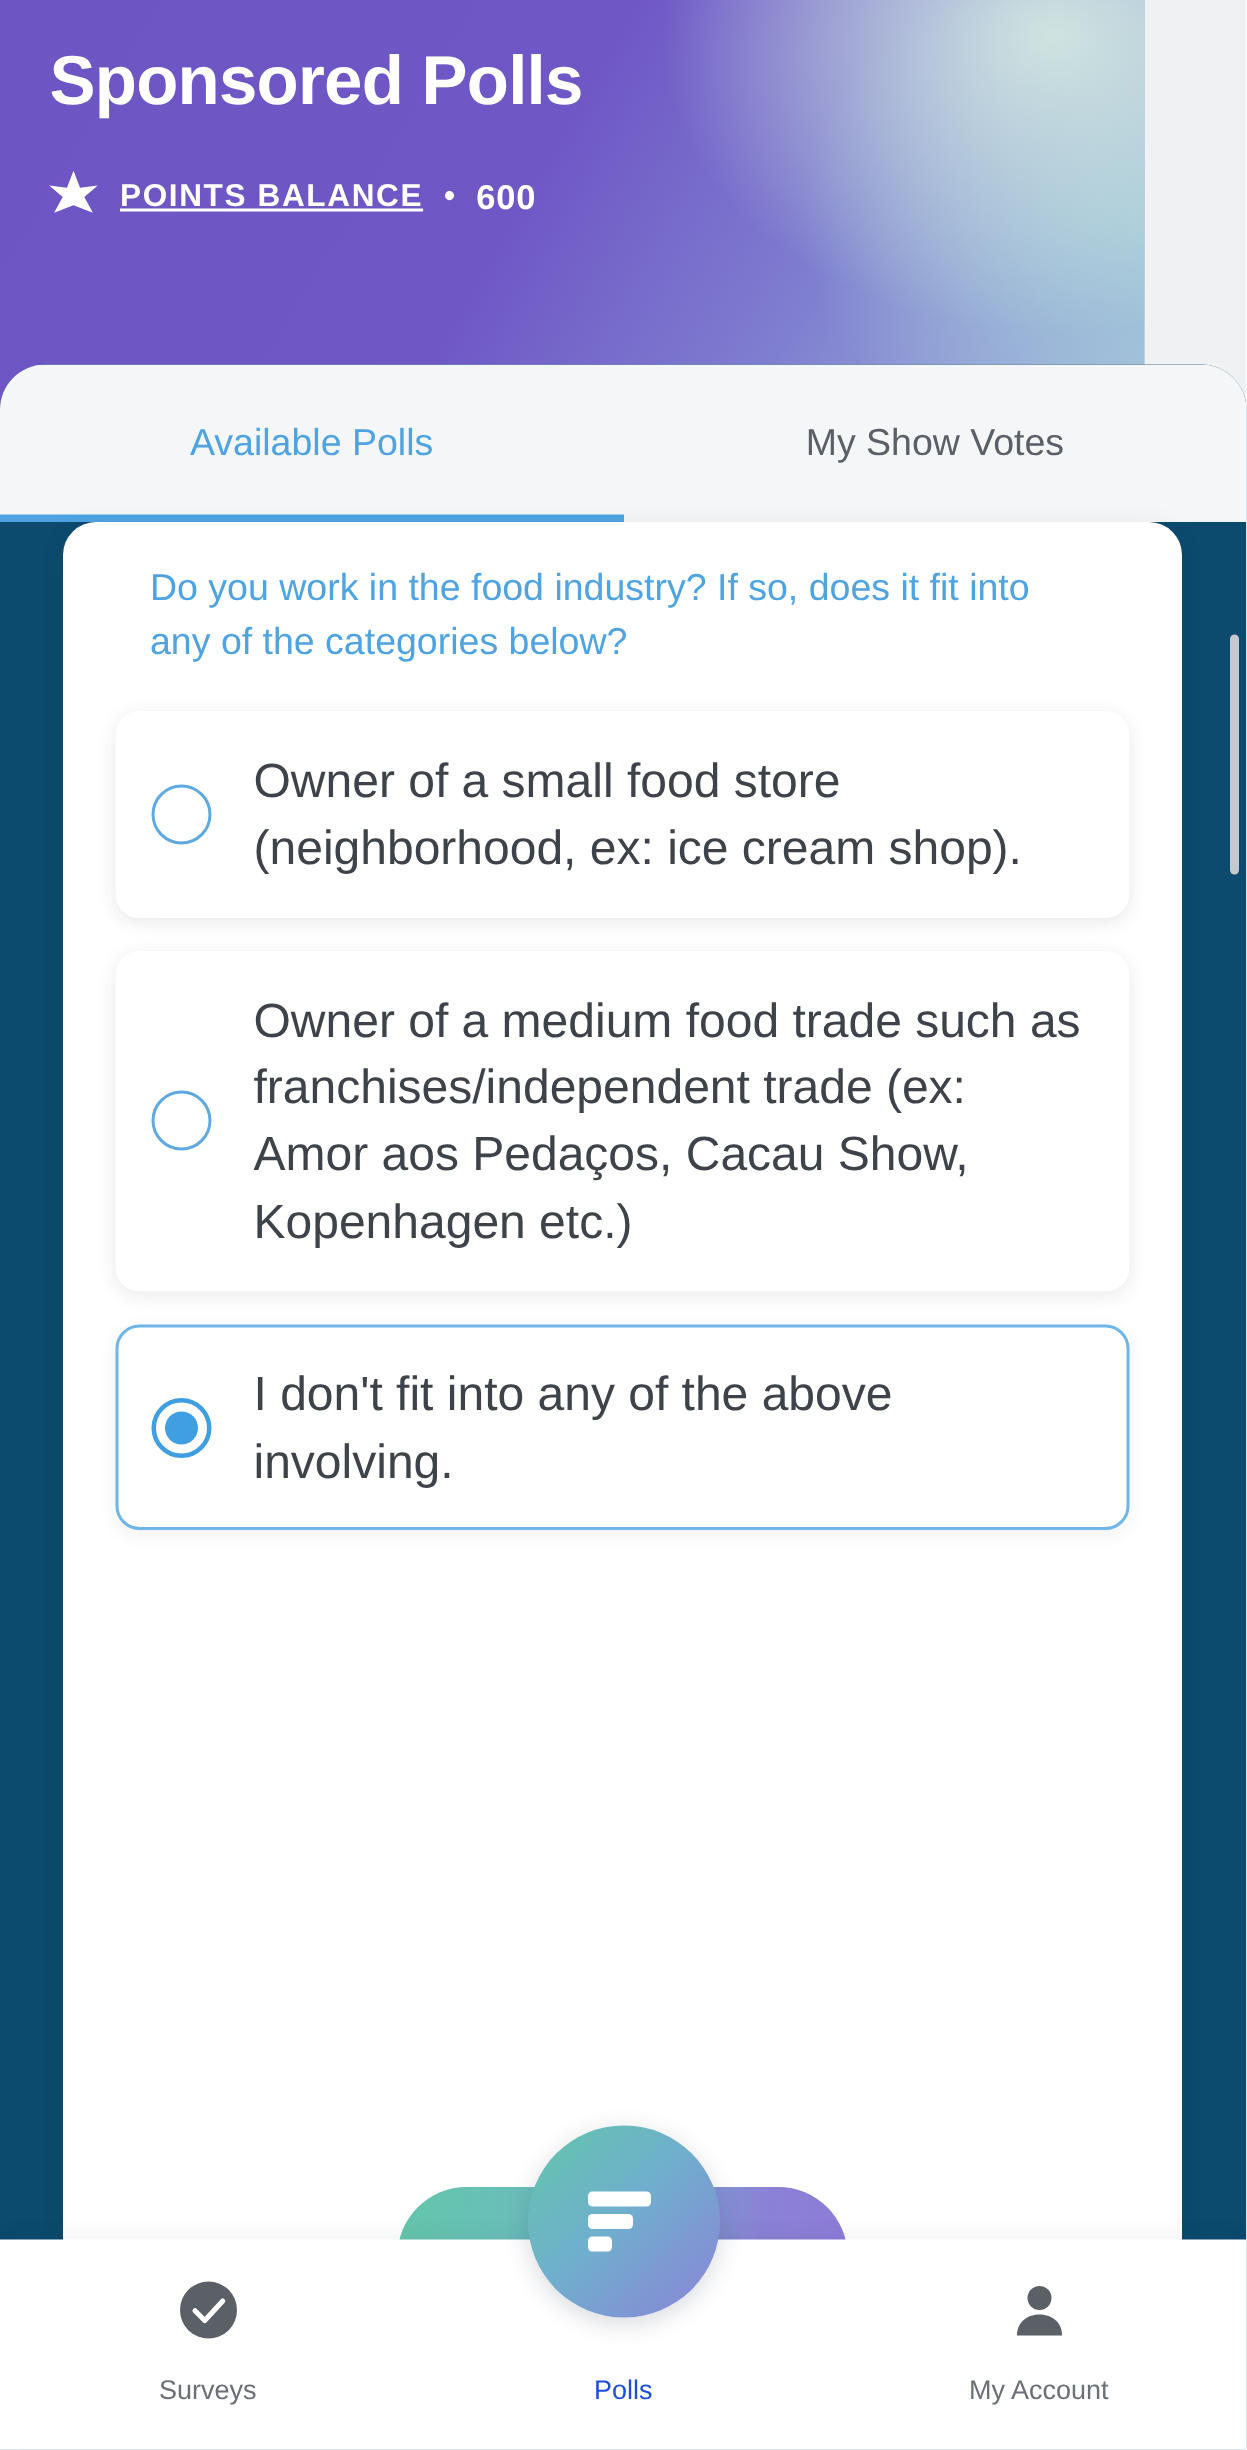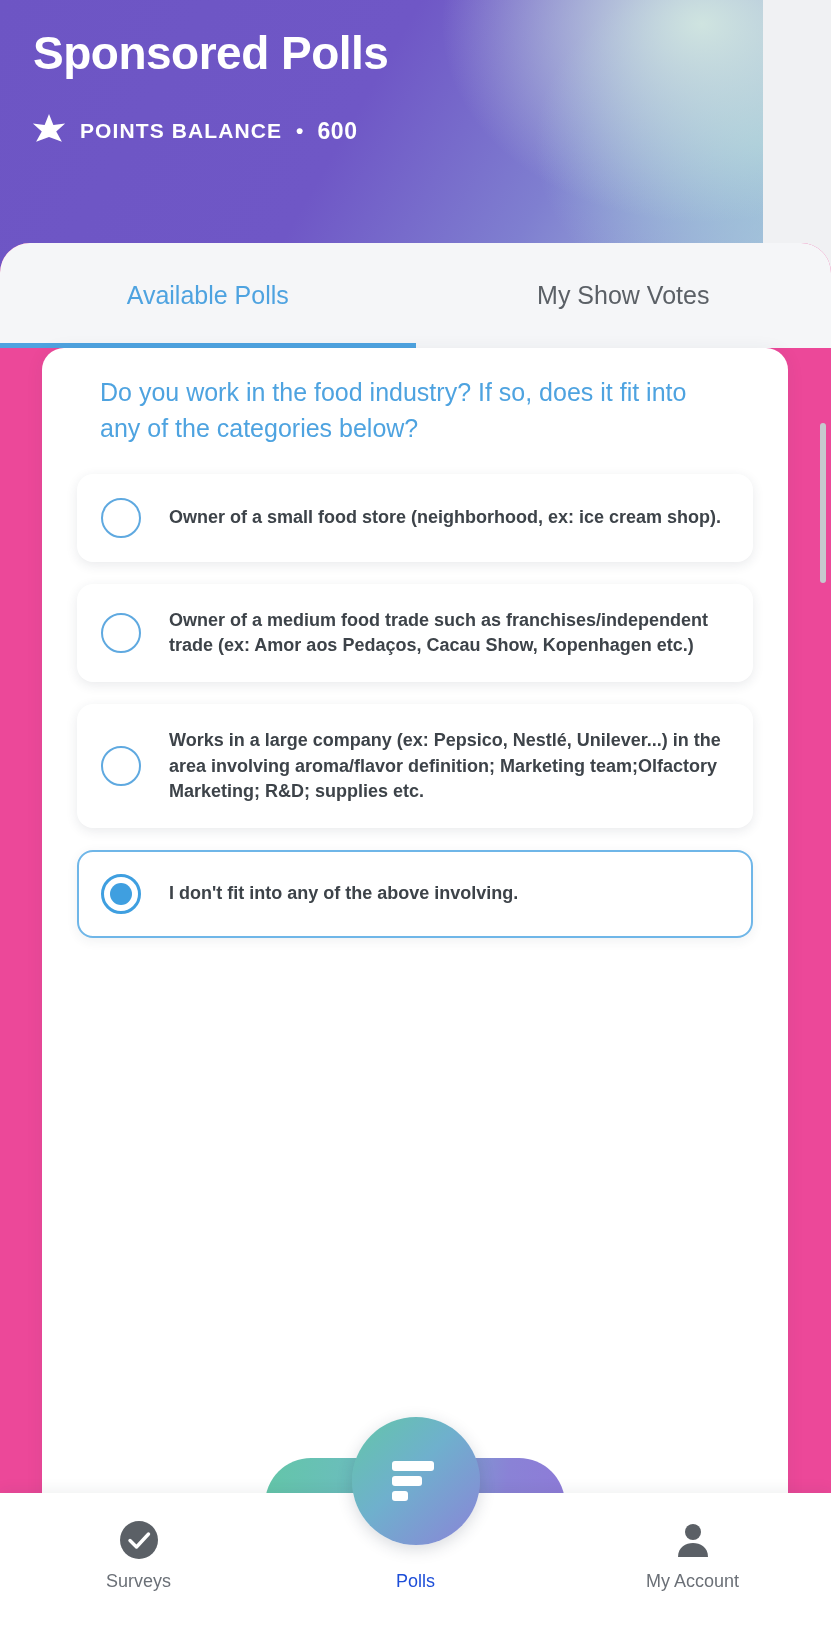--- a/index.html
+++ b/index.html
@@ -49,20 +49,21 @@
   .star-icon {
     width: 38px;
     height: 38px;
     display: block;
   }
   .points-label {
     font-size: 21px;
     font-weight: bold;
     color: #ffffff;
     letter-spacing: 1.1px;
+    text-decoration: underline;
   }
   .points-dot {
     font-size: 21px;
     color: #ffffff;
     font-weight: bold;
     margin: 0 2px;
   }
   .points-value {
     font-size: 23px;
     font-weight: bold;
@@ -70,21 +71,21 @@
     letter-spacing: 0.6px;
   }
 
   
   .sheet {
     position: absolute;
     top: 243px;
     left: 0;
     width: 831px;
     height: 1390px;
-    background: #ec4899;
+    background: #0c4a6e;
     border-radius: 30px 30px 0 0;
     overflow: hidden;
     padding-left: 43px;
   }
   .tabs {
     position: absolute;
     top: 0; left: 0;
     width: 831px;
     height: 105px;
     display: flex;
@@ -168,24 +169,23 @@
     transform: translate(-50%,-50%);
     width: 22px;
     height: 22px;
     border-radius: 50%;
     background: #3f9fe0;
     display: none;
   }
   .option.selected .radio { border-color: #3f9fe0; border-width: 3px; }
   .option.selected .radio .dot { display: block; }
   .option-text {
-    font-size: 18px;
+    font-size: 32px;
     line-height: 1.4;
     color: #3d4349;
-    font-weight: bold;
   }
 
   
   .vote-btn {
     position: absolute;
     bottom: 60px;
     left: 50%;
     transform: translateX(-50%);
     width: 300px;
     height: 92px;
@@ -221,21 +221,21 @@
     box-shadow: 0 -2px 14px rgba(40,50,70,0.08);
     display: flex;
     align-items: flex-start;
     padding-top: 26px;
   }
   .nav-item {
     flex: 1;
     display: flex;
     flex-direction: column;
     align-items: center;
-    gap: 10px;
+    gap: 22px;
     cursor: pointer;
   }
   .nav-label {
     font-size: 18px;
     color: #6b7077;
   }
   .nav-item.active .nav-label { color: #1d4ed8; }
   .nav-icon { width: 42px; height: 42px; display: block; }
   .fab {
     position: absolute;
@@ -290,24 +290,20 @@
         <div class="option">
           <span class="radio"></span>
           <span class="option-text">Owner of a small food store (neighborhood, ex: ice cream shop).</span>
         </div>
 
         <div class="option">
           <span class="radio"></span>
           <span class="option-text">Owner of a medium food trade such as franchises/independent trade (ex: Amor aos Pedaços, Cacau Show, Kopenhagen etc.)</span>
         </div>
 
-        <div class="option">
-          <span class="radio"></span>
-          <span class="option-text">Works in a large company (ex: Pepsico, Nestlé, Unilever...) in the area involving aroma/flavor definition; Marketing team;Olfactory Marketing; R&amp;D; supplies etc.</span>
-        </div>
 
         <div class="option selected">
           <span class="radio">
               <span class="dot"></span>
             </span>
           <span class="option-text">I don't fit into any of the above involving.</span>
         </div>
 
       </div>
 

